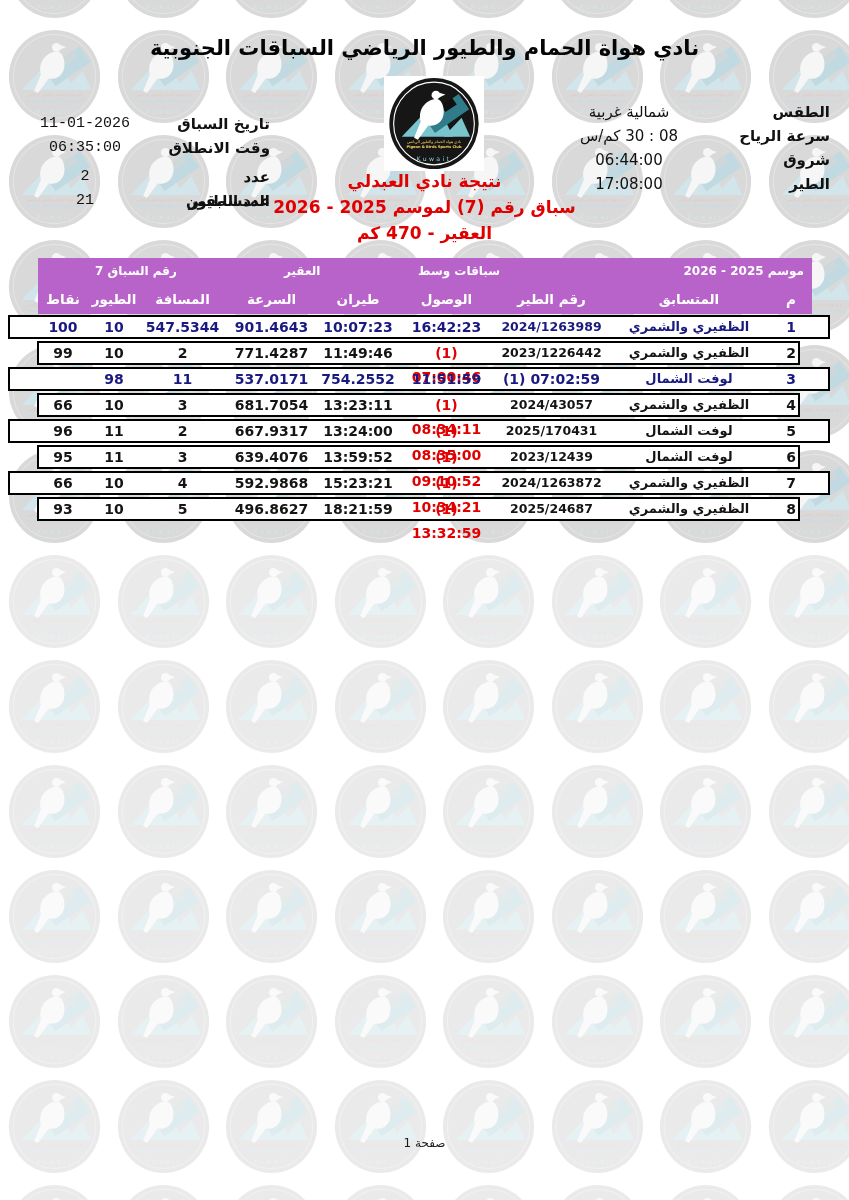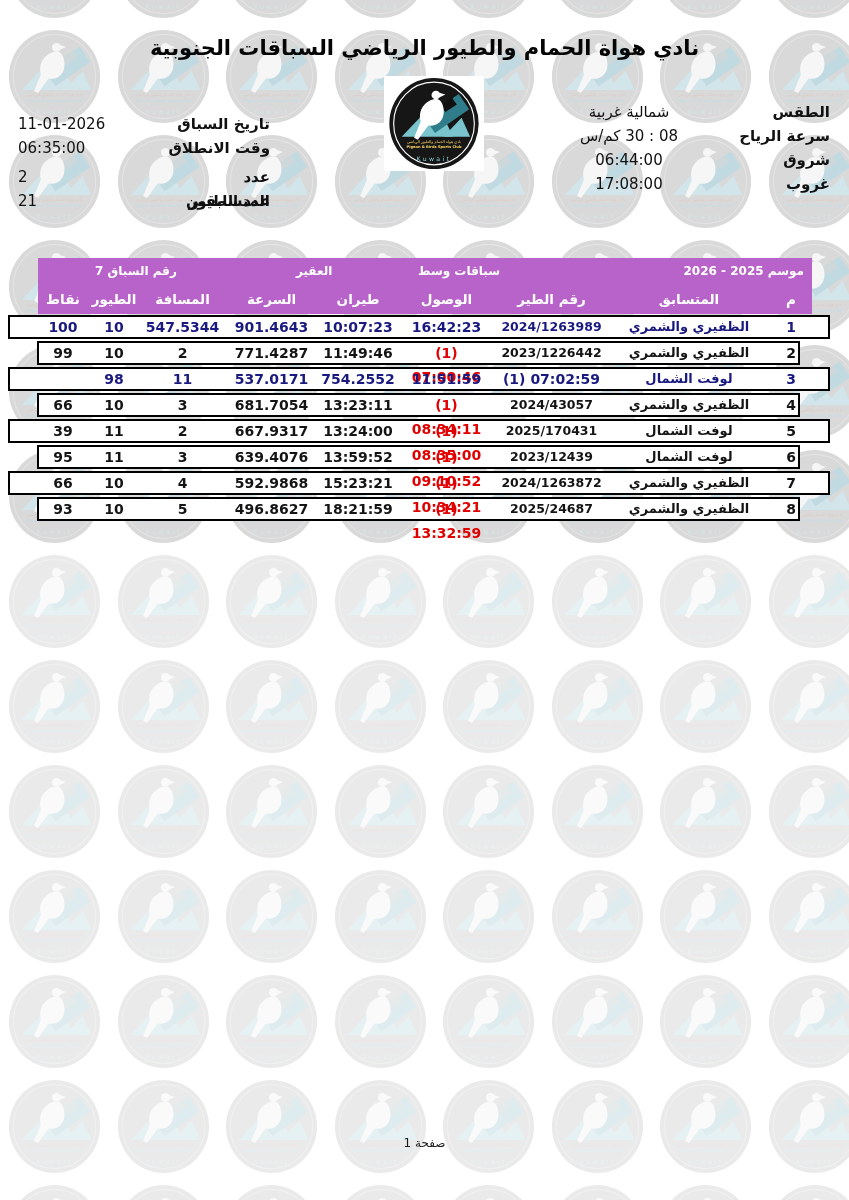--- a/index.html
+++ b/index.html
@@ -18,33 +18,33 @@
   .logo svg{width:100%;height:100%;display:block;}
 
   .info{position:absolute;font-size:15px;color:#111;}
   .info .irow{height:24px;line-height:24px;display:grid;}
   .info .ilabel{font-weight:bold;text-align:right;}
   .info.right{right:19px;top:100px;width:282px;}
   .info.right .irow{grid-template-columns:100px 1fr;}
   .info.right .ival{text-align:center;padding-left:6px;padding-right:26px;}
   .info.left{left:18px;top:112px;width:252px;}
   .info.left .irow{grid-template-columns:104px 1fr;}
-  .info.left .ival{text-align:left;padding-right:14px;}
+  .info.left .ival{text-align:center;padding-right:14px;font-family:Liberation Mono, monospace;}
 
   .banner{position:absolute;left:0;right:0;top:168px;text-align:center;
     font-weight:bold;font-size:17px;line-height:26px;color:var(--red,#e00000);}
 
   #race-table{position:absolute;left:8px;top:258px;width:822px;height:266px;}
   .thead{position:absolute;left:30px;top:0;width:774px;height:56px;
     background:var(--purple,#b763c9);color:#ffffff;}
   .meta{position:absolute;left:0;right:0;top:0;height:29px;font-size:12px;font-weight:bold;line-height:26px;}
   .meta span{position:absolute;white-space:nowrap;}
   .m-season{right:8px;}
   .m-zone{right:312px;}
-  .m-station{left:258px;}
+  .m-station{left:246px;}
   .m-race{left:57px;}
   .cols{position:absolute;left:0;top:29px;width:774px;height:27px;display:grid;
     grid-template-columns:42px 162px 113px 97px 80px 93px 85px 52px 50px;
     font-size:13.5px;font-weight:bold;line-height:25px;text-align:center;}
 
   .trow{position:absolute;left:0;width:822px;height:24px;}
   .trow .box{position:absolute;top:0;bottom:0;background:#ffffff;border:2px solid #000;z-index:0;}
   .trow.wide .box{left:0;right:0;}
   .trow.narrow .box{left:29px;right:30px;}
   .trow .grid{position:absolute;left:30px;top:0;width:774px;height:24px;display:grid;
@@ -1547,21 +1547,21 @@
       </div>
       <div class="irow">
         <span class="ilabel">سرعة الرياح</span>
         <span class="ival">08 : 30 كم/س</span>
       </div>
       <div class="irow">
         <span class="ilabel">شروق</span>
         <span class="ival">06:44:00</span>
       </div>
       <div class="irow">
-        <span class="ilabel">غروب</span>
+        <span class="ilabel">الطير</span>
         <span class="ival">17:08:00</span>
       </div>
     </div>
   <div class="info left">
       <div class="irow">
         <span class="ilabel">تاريخ السباق</span>
         <span class="ival">11-01-2026</span>
       </div>
       <div class="irow">
         <span class="ilabel">وقت الانطلاق</span>
@@ -1570,20 +1570,25 @@
       <div class="irow" style="margin-top: 5px;">
         <span class="ilabel">عدد المتسابقين</span>
         <span class="ival">2</span>
       </div>
       <div class="irow">
         <span class="ilabel">عدد الطيور</span>
         <span class="ival">21</span>
       </div>
     </div>
 
+  <div class="banner">
+    <div>نتيجة نادي العبدلي</div>
+    <div>سباق رقم (7) لموسم 2025 - 2026</div>
+    <div>العقير - 470 كم</div>
+  </div>
 
   <div id="race-table">
     <div class="thead">
       <div class="meta">
         <span class="m-season">موسم 2025 - 2026</span>
         <span class="m-zone">سباقات وسط</span>
         <span class="m-station">العقير</span>
         <span class="m-race">رقم السباق  7</span>
       </div>
       <div class="cols">
@@ -1658,21 +1663,21 @@
           <div class="box"></div>
           <div class="grid">
             <span class="c-rank">5</span>
             <span class="c-competitor">لوفت الشمال</span>
             <span class="c-ring"><span class="ltr">2025/170431</span></span>
             <span class="c-arrival"><span class="ltr red">(1) 08:35:00</span></span>
             <span class="c-flight">13:24:00</span>
             <span class="c-speed">667.9317</span>
             <span class="c-distance">2</span>
             <span class="c-birds">11</span>
-            <span class="c-points">39</span>
+            <span class="c-points">96</span>
           </div>
         </div>
         <div class="trow narrow" style="top: 187px;">
           <div class="box"></div>
           <div class="grid">
             <span class="c-rank">6</span>
             <span class="c-competitor">لوفت الشمال</span>
             <span class="c-ring"><span class="ltr">2023/12439</span></span>
             <span class="c-arrival"><span class="ltr red">(1) 09:10:52</span></span>
             <span class="c-flight">13:59:52</span>

